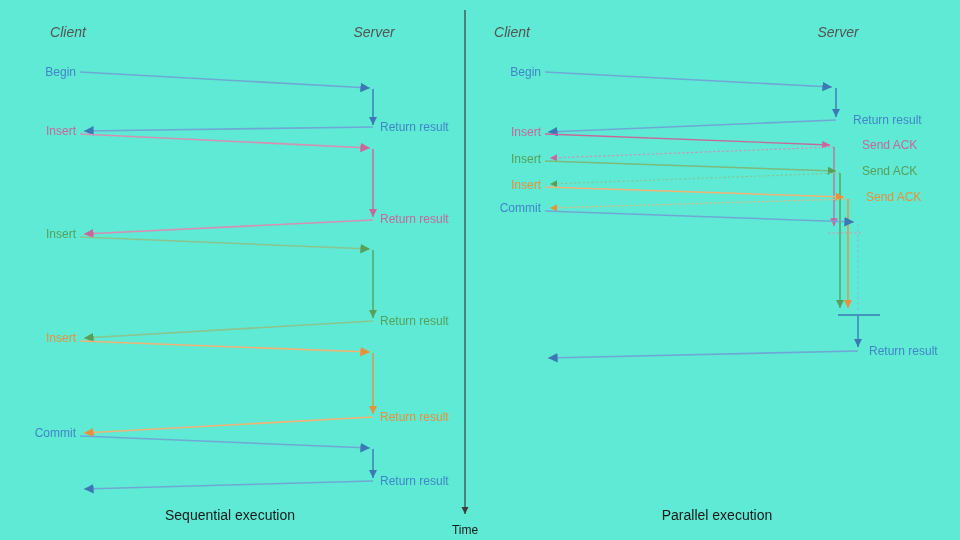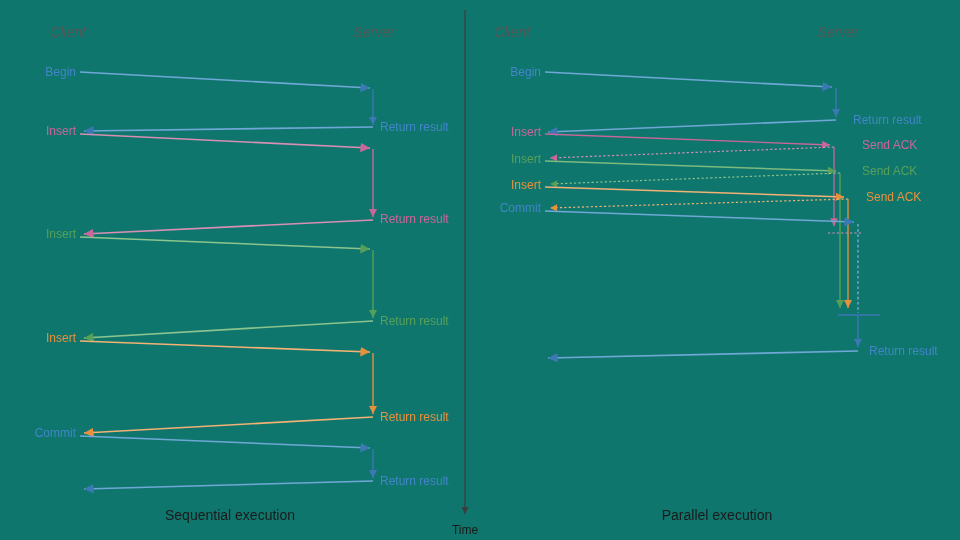--- a/index.html
+++ b/index.html
@@ -8,21 +8,21 @@
     padding: 0;
     background: #ffffff;
   }
   body {
     font-family: "Liberation Sans", sans-serif;
   }
   #canvas {
     position: relative;
     width: 960px;
     height: 540px;
-    background: #0f766e;
+    background: #5eead4;
     overflow: hidden;
   }
   svg#diagram {
     position: absolute;
     left: 0;
     top: 0;
     width: 960px;
     height: 540px;
   }
   text {

